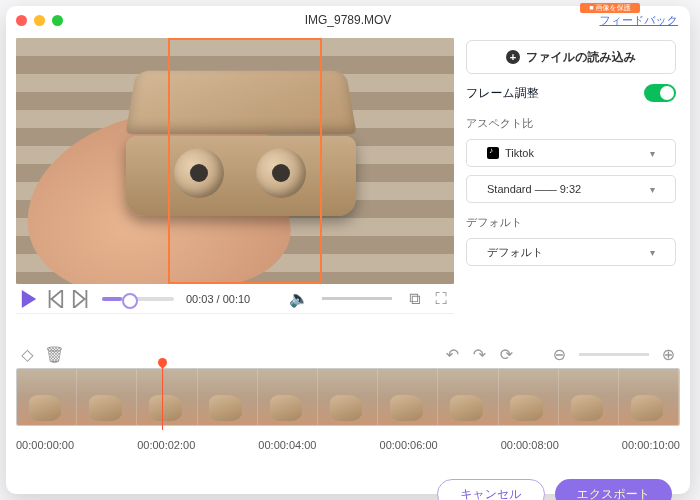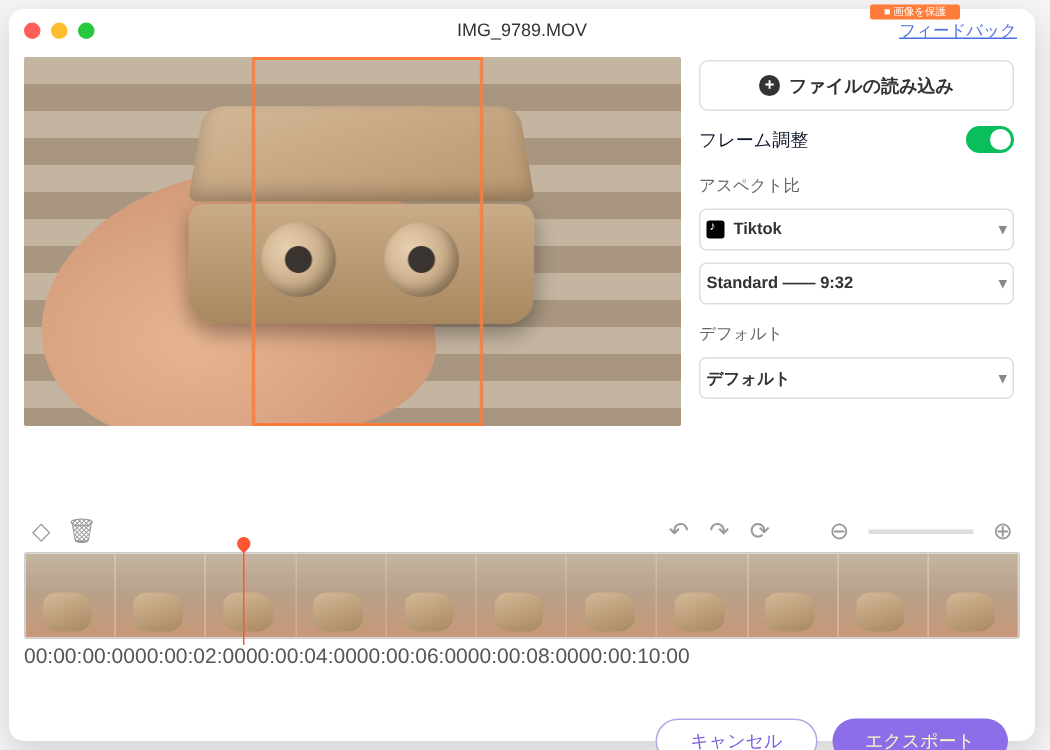--- a/index.html
+++ b/index.html
@@ -35,36 +35,36 @@
 .vol { flex: 0 0 70px; height: 3px; background: #ccc; margin: 0 6px; }
 .sp { flex: 1; }
 
 .right { flex: 1; display: flex; flex-direction: column; gap: 8px; padding: 2px 4px 0 2px; }
 .import { height: 34px; border: 1px solid #ddd; border-radius: 6px; display: flex; align-items: center; justify-content: center; gap: 6px; font-size: 12px; font-weight: 600; color: #333; }
 .plus-circ { width: 14px; height: 14px; border-radius: 50%; background: #333; color: #fff; font-size: 11px; line-height: 14px; text-align: center; }
 .row { display: flex; align-items: center; justify-content: space-between; font-size: 12px; color: #0f172a; padding: 2px 0; }
 .label { font-size: 11px; color: #666; margin-top: 4px; }
 .toggle { width: 32px; height: 18px; background: #0abf5b; border-radius: 9px; position: relative; }
 .toggle::after { content:''; position:absolute; right:2px; top:2px; width:14px; height:14px; background:#fff; border-radius:50%; }
-.select { height: 28px; border: 1px solid #ddd; border-radius: 5px; display: flex; align-items: center; padding: 0 4px; font-size: 11px; color: #333; justify-content: space-between; font-weight: bold; }
+.select { height: 28px; border: 1px solid #ddd; border-radius: 5px; display: flex; align-items: center; padding: 0 20px; font-size: 11px; color: #333; justify-content: space-between; }
 .tiktok { display: flex; align-items: center; gap: 6px; }
 .tk-ico { width: 12px; height: 12px; background: #000; border-radius: 2px; position: relative; }
 .tk-ico::after { content:'♪'; color:#fff; font-size:8px; position:absolute; left:2px; top:-1px; }
 
 .toolbar2 { height: 28px; display: flex; align-items: center; padding: 0 14px; gap: 12px; color: #999; }
 .t2-ic { width: 15px; height: 15px; display:flex; align-items:center; justify-content:center; }
 .t2-sp { flex: 1; }
 
 .timeline { height: 78px; margin: 0 10px; position: relative; }
 .frames { height: 58px; display: flex; border: 1px solid #ccc; border-radius: 2px; overflow: hidden; }
 .frame { flex: 1; background: linear-gradient(180deg,#c4b5a0 0%,#b8a088 50%,#c89878 100%); position: relative; border-right: 1px solid rgba(255,255,255,.2); }
 .frame::after { content:''; position:absolute; left:20%; bottom:8%; width:55%; height:45%; background: linear-gradient(160deg,#d4b896,#a88862); border-radius: 30% 40% 35% 30%; }
 .playhead { position: absolute; left: 22%; top: -10px; width: 1px; height: 72px; background: #ff5533; }
 .playhead::before { content:''; position:absolute; left:-4px; top:0; width:9px; height:9px; background:#ff5533; border-radius:50% 50% 50% 0; transform: rotate(-45deg); }
-.tcodes { display: flex; justify-content: flex-start; font-size: 14px; color: #555; margin-top: 3px; }
+.tcodes { display: flex; justify-content: space-between; font-size: 11px; color: #555; margin-top: 13px; }
 
 .footer { height: 48px; display: flex; align-items: center; justify-content: flex-end; gap: 10px; padding: 0 18px; }
 .btn { height: 30px; padding: 0 22px; border-radius: 15px; font-size: 12px; display: flex; align-items: center; margin-top: 48px; }
 .btn-cancel { border: 1px solid #b8a5e8; color: #7c5ce0; background: #fff; }
 .btn-export { background: #8b6ee8; color: #fef9c3; }
 
 .chev { font-size: 10px; color: #888; }
 svg { width: 100%; height: 100%; }
 </style>
 </head>
@@ -87,20 +87,44 @@
       <div class="preview">
         <div class="blinds"></div>
         <div class="hand"></div>
         <div class="case">
           <div class="lid"></div>
             <div class="base"></div>
           <div class="bud b1"></div>
             <div class="bud b2"></div>
         </div>
         <div class="cropbox"></div>
+      </div>
+      <div class="controls">
+        <div class="ctl-btn">
+            <svg viewBox="0 0 10 10">
+              <path d="M1 0L9 5L1 10Z" fill="#7c5ce0"></path>
+            </svg>
+          </div>
+        <div class="ctl-btn" style="color:#888">
+            <svg viewBox="0 0 10 10">
+              <path d="M2 0v10M9 0L3 5l6 5Z" fill="none" stroke="#888" stroke-width="1"></path>
+            </svg>
+          </div>
+        <div class="ctl-btn" style="color:#888">
+            <svg viewBox="0 0 10 10">
+              <path d="M8 0v10M1 0l6 5-6 5Z" fill="none" stroke="#888" stroke-width="1"></path>
+            </svg>
+          </div>
+        <div class="seek"></div>
+        <span class="time"><span>00:03</span> / <span>00:10</span></span>
+        <div class="sp"></div>
+        <div class="ctl-btn" style="color:#888">🔈</div>
+        <div class="vol"></div>
+        <div class="ctl-btn" style="color:#888">⧉</div>
+        <div class="ctl-btn" style="color:#888">⛶</div>
       </div>
     </div>
 
     <div class="right">
       <div class="import">
         <div class="plus-circ">+</div>
         <span>ファイルの読み込み</span>
       </div>
       <div class="row">
         <span>フレーム調整</span>

